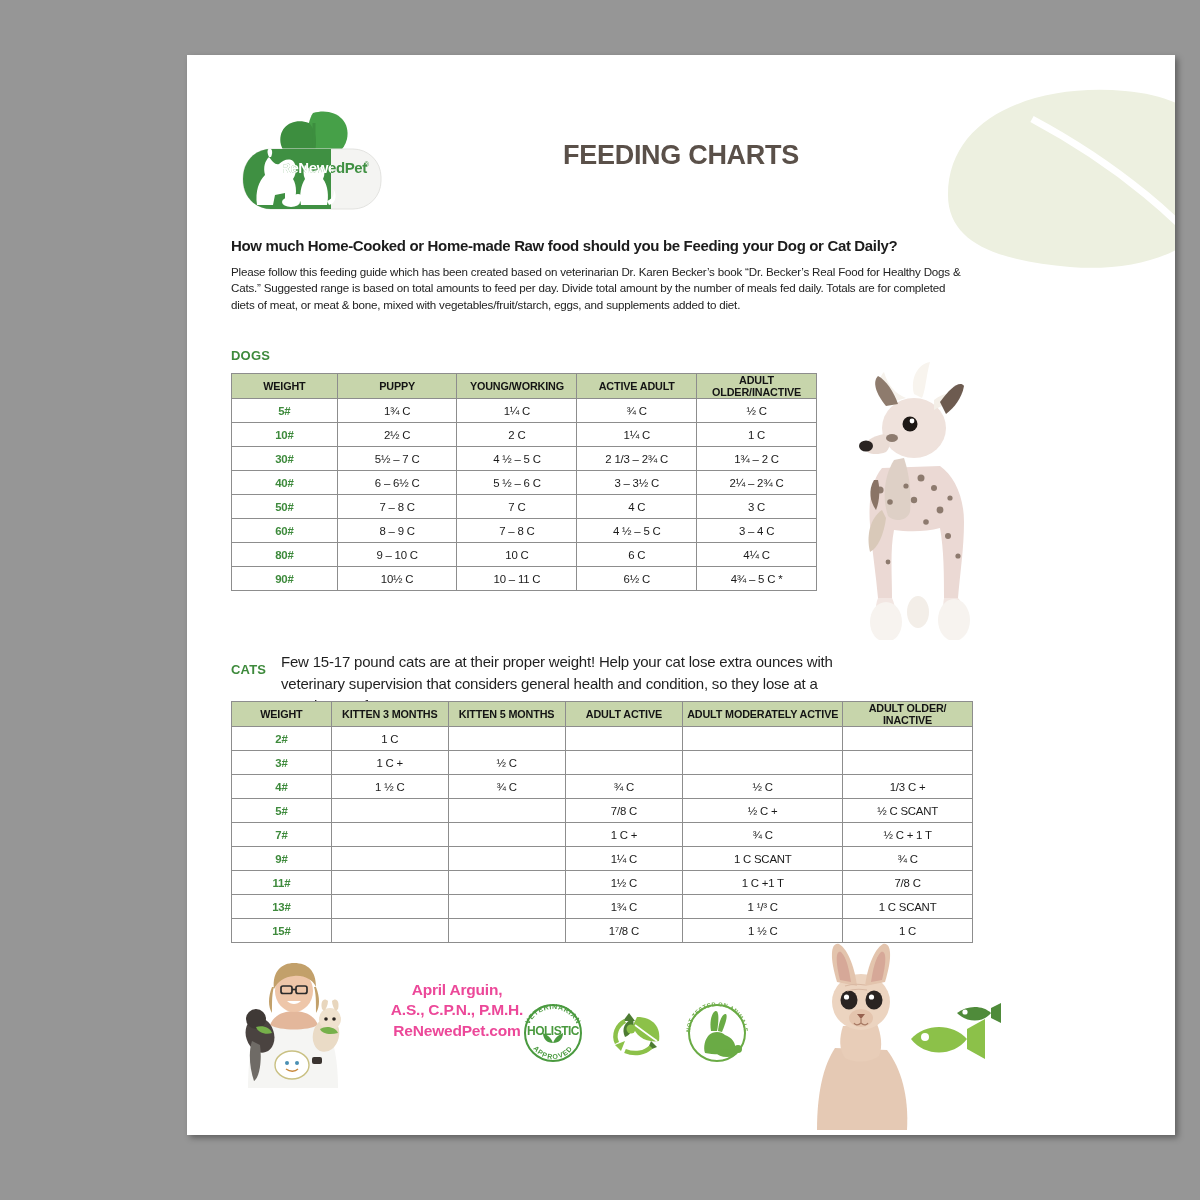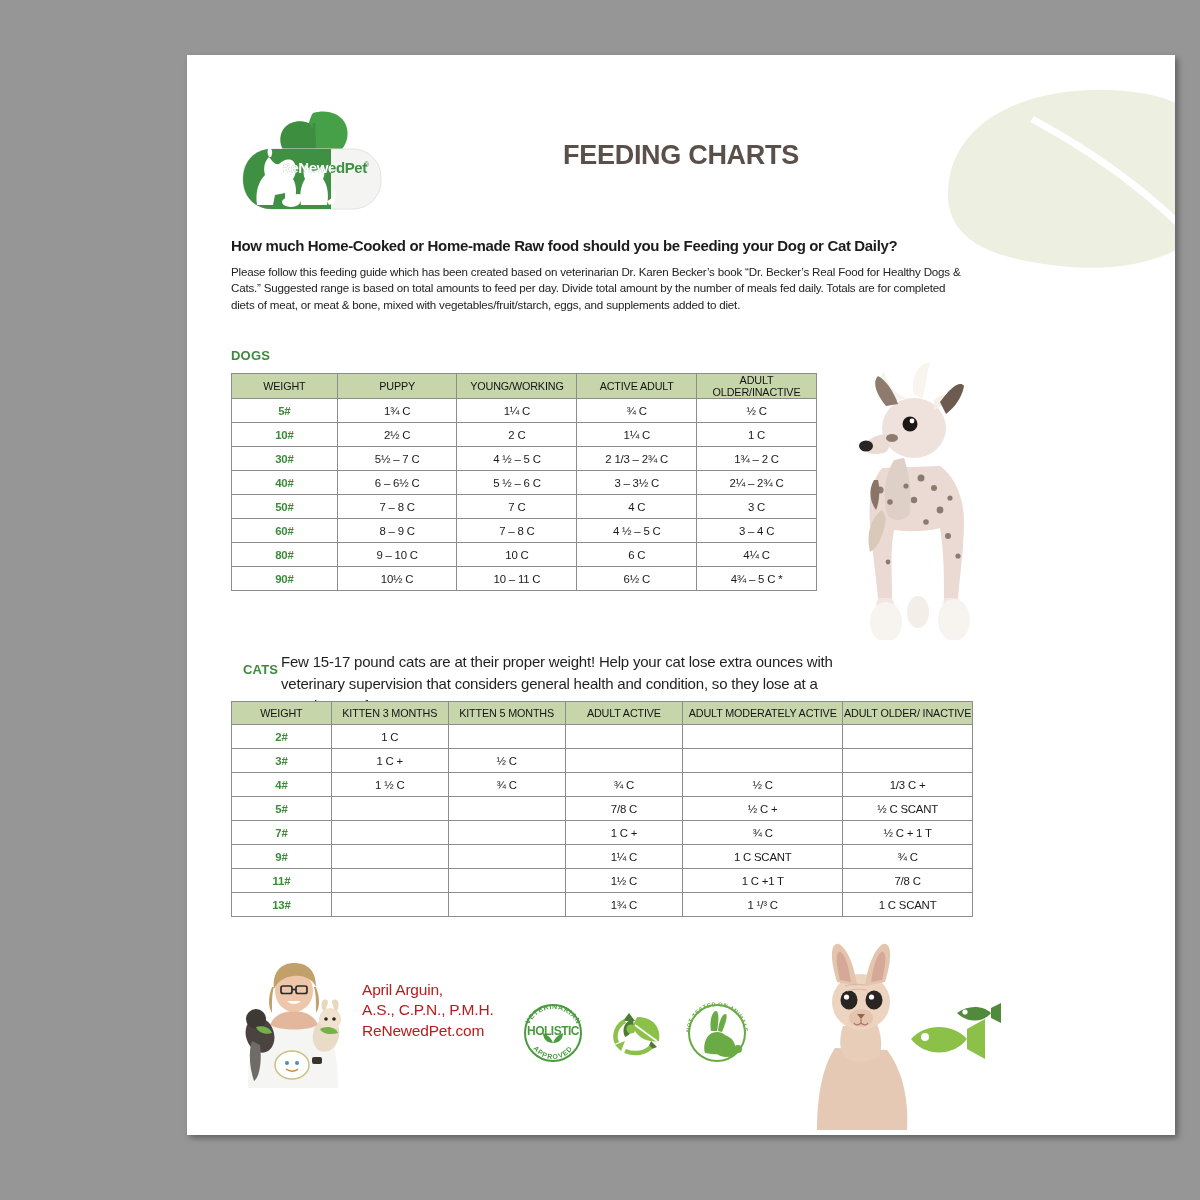--- a/index.html
+++ b/index.html
@@ -70,21 +70,21 @@
   }
 
   
   .section-label {
     font-size: 13px;
     font-weight: bold;
     color: #3e8a3c;
     letter-spacing: 0.2px;
   }
   #dogs-label { position: absolute; left: 44px; top: 293px; }
-  #cats-label { position: absolute; left: 44px; top: 607px; margin-left: 12px; }
+  #cats-label { position: absolute; left: 44px; top: 607px; }
 
   .cats-note {
     position: absolute;
     left: 94px; top: 596px;
     width: 560px;
     font-size: 15px;
     color: #1f1f1f;
     line-height: 1.45;
     letter-spacing: -0.2px;
   }
@@ -101,21 +101,21 @@
     border: 1px solid #8d8d8d;
     text-align: center;
     vertical-align: middle;
     padding: 0;
     height: 23px;
     letter-spacing: -0.2px;
   }
   table.chart th {
     background: #c7d5ab;
     font-size: 10.8px;
-    font-weight: normal;
+    font-weight: bold;
     color: #141414;
     height: 22px;
     letter-spacing: -0.15px;
   }
   table.chart td.weight {
     color: #3e8a3c;
     font-weight: bold;
   }
 
   #dogs-table { left: 44px; top: 318px; width: 586px; }
@@ -150,24 +150,24 @@
   
   .footer-person {
     position: absolute;
     left: 47px; top: 898px;
     width: 118px; height: 135px;
   }
   .footer-name {
     position: absolute;
     left: 175px; top: 925px;
     width: 190px;
-    text-align: left;
+    text-align: center;
     font-size: 15.5px;
-    font-weight: normal;
-    color: #b91c1c;
+    font-weight: bold;
+    color: #ec4899;
     line-height: 1.32;
     letter-spacing: -0.2px;
   }
   .badge {
     position: absolute;
     top: 940px;
     width: 72px; height: 72px;
   }
   #badge-vet  { left: 330px; }
   #badge-eco  { left: 412px; }
@@ -428,20 +428,28 @@
           <td>7/8 C</td>
         </tr>
         <tr>
           <td class="weight">13#</td>
           <td></td>
           <td></td>
           <td>1¾ C</td>
           <td>1 ¹/³ C</td>
           <td>1 C SCANT</td>
         </tr>
+        <tr>
+          <td class="weight">15#</td>
+          <td></td>
+          <td></td>
+          <td>1⁷/8 C</td>
+          <td>1 ½ C</td>
+          <td>1 C</td>
+        </tr>
       </tbody>
   </table>
 
   <svg class="footer-person" viewBox="0 0 118 135">
     <rect x="0" y="0" width="118" height="135" fill="#ffffff"></rect>
 
     <path d="M24,76 C18,86 14,106 14,135 L104,135 C104,108 100,88 94,78 C80,70 40,70 24,76 Z" fill="#f5f5f3"></path>
 
     <path d="M36,72 C40,62 50,58 60,58 C70,58 80,62 84,72 C74,78 46,78 36,72 Z" fill="#e3b79b"></path>
 

